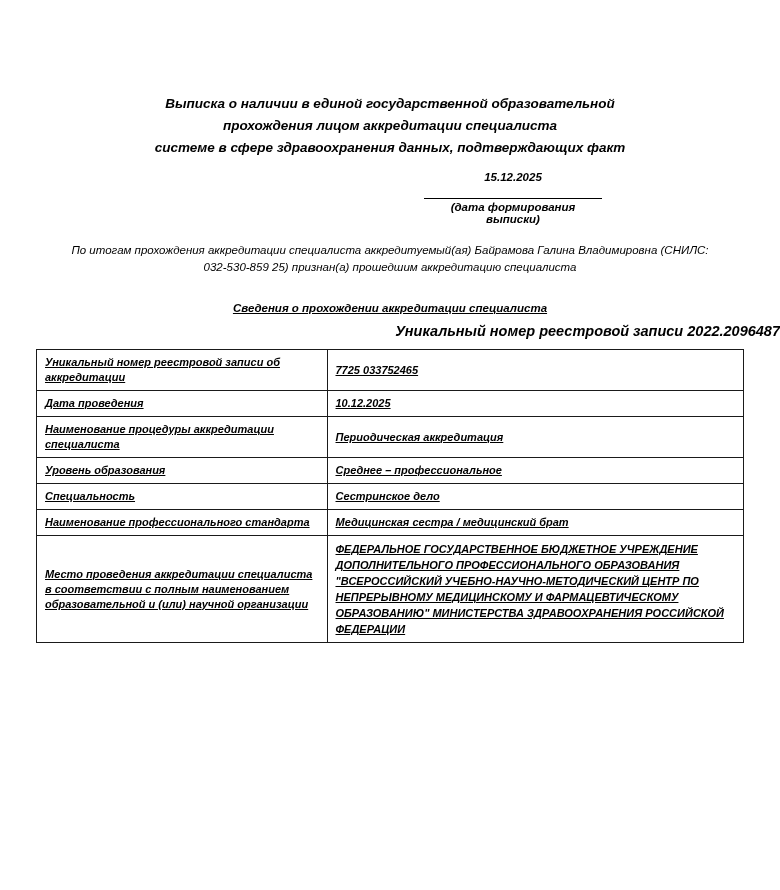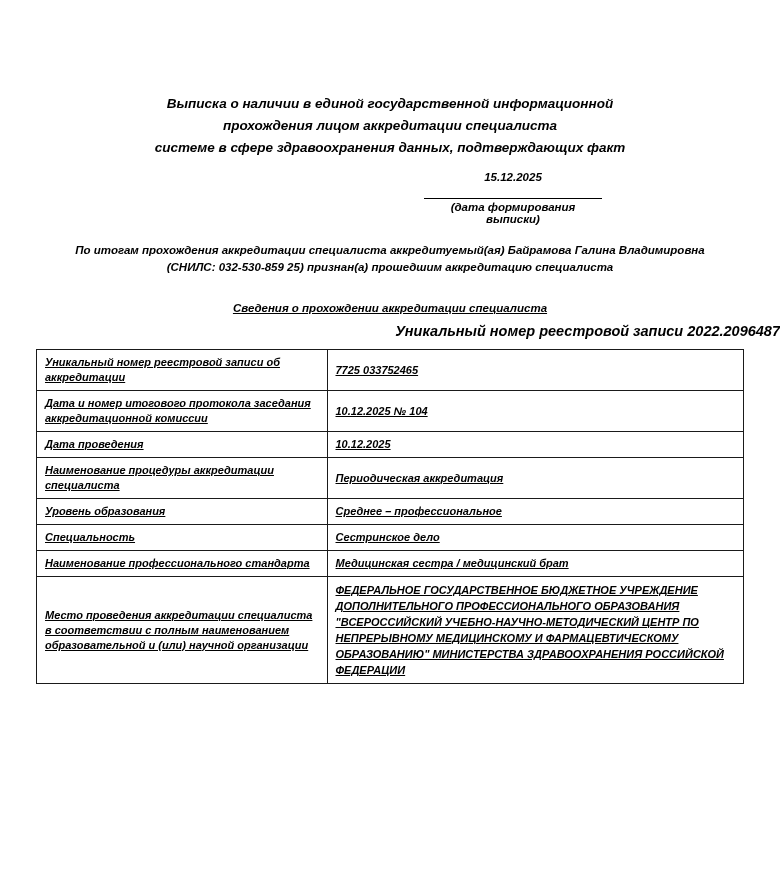--- a/index.html
+++ b/index.html
@@ -45,21 +45,21 @@
     font-size: 11.5px;
     font-weight: 700;
     font-style: italic;
     padding-top: 2px;
   }
   .intro {
     width: 648px;
     margin: 17px auto 12px;
     text-align: center;
     font-size: 11.5px;
-    font-weight: 700;
+    font-weight: 400;
     font-style: italic;
     line-height: 17px;
   }
   .section-heading {
     margin-top: 26px;
     text-align: center;
     font-size: 11.5px;
     font-weight: 700;
     font-style: italic;
     text-decoration: underline;
@@ -97,45 +97,41 @@
     line-height: 16px;
   }
 </style>
 </head>
 <body>
 
 <div class="page">
   <div class="doc">
 
     <div class="doc-title">
-      <div>Выписка о наличии в единой государственной информационной</div>
+      <div>Выписка о наличии в единой государственной образовательной</div>
       <div>прохождения лицом аккредитации специалиста</div>
       <div>системе в сфере здравоохранения данных, подтверждающих факт</div>
     </div>
 
     <div class="date-block">
       <div class="date-value">15.12.2025</div>
       <div class="date-caption">(дата формирования выписки)</div>
     </div>
 
     <div class="intro">По итогам прохождения аккредитации специалиста аккредитуемый(ая) Байрамова Галина Владимировна (СНИЛС: 032-530-859 25) признан(а) прошедшим аккредитацию специалиста</div>
 
     <div class="section-heading">Сведения о прохождении аккредитации специалиста</div>
 
     <div class="registry-heading">Уникальный номер реестровой записи 2022.2096487</div>
 
     <table class="acc-table">
       <tbody>
         <tr>
           <td class="cell-label">Уникальный номер реестровой записи об аккредитации</td>
           <td class="cell-value">7725 033752465</td>
-        </tr>
-        <tr>
-          <td class="cell-label">Дата и номер итогового протокола заседания аккредитационной комиссии</td>
-          <td class="cell-value">10.12.2025 № 104</td>
         </tr>
         <tr>
           <td class="cell-label">Дата проведения</td>
           <td class="cell-value">10.12.2025</td>
         </tr>
         <tr>
           <td class="cell-label">Наименование процедуры аккредитации специалиста</td>
           <td class="cell-value">Периодическая аккредитация</td>
         </tr>
         <tr>

